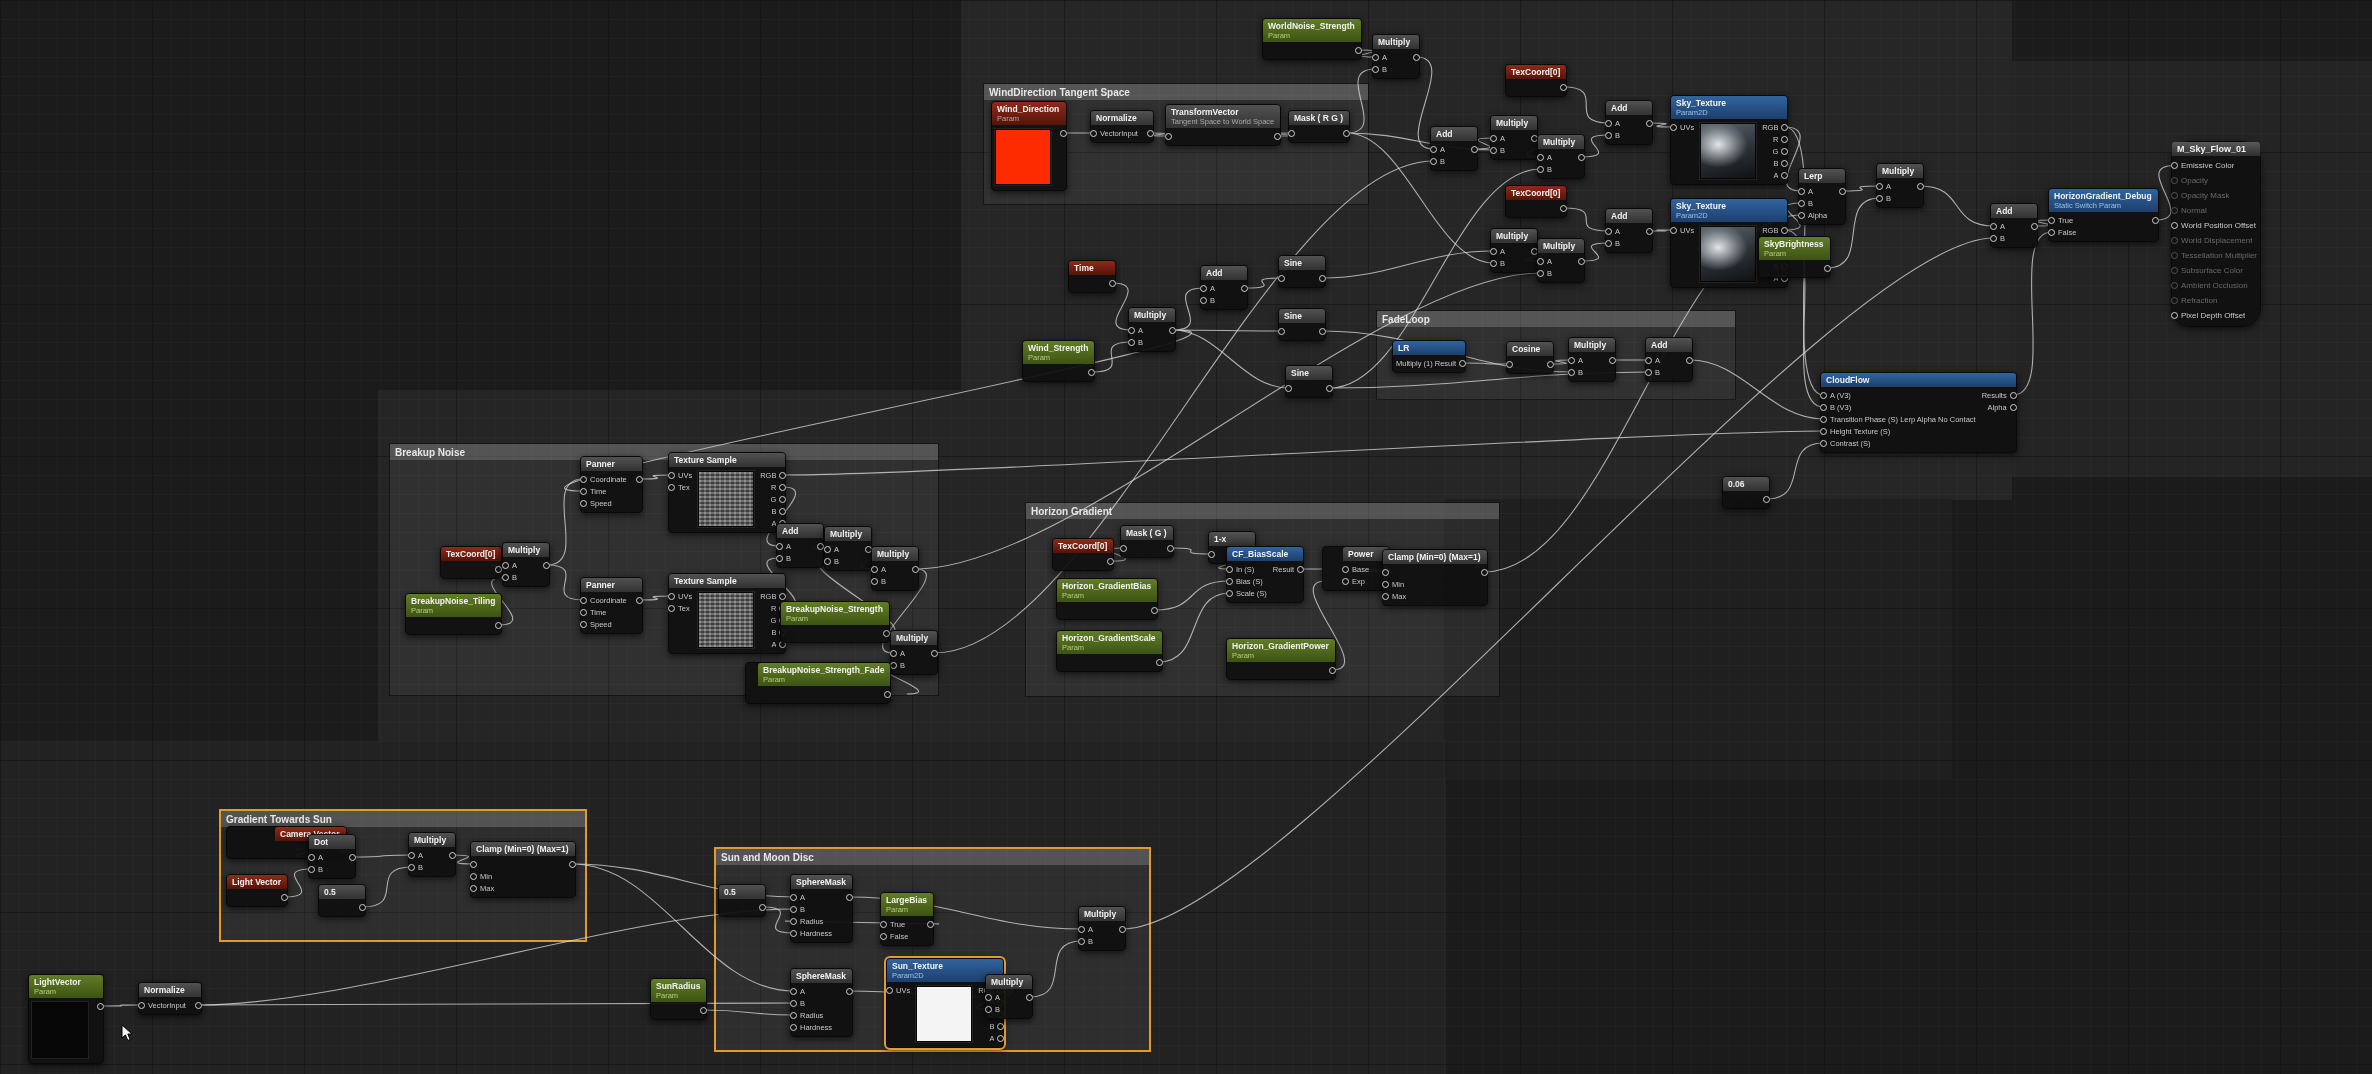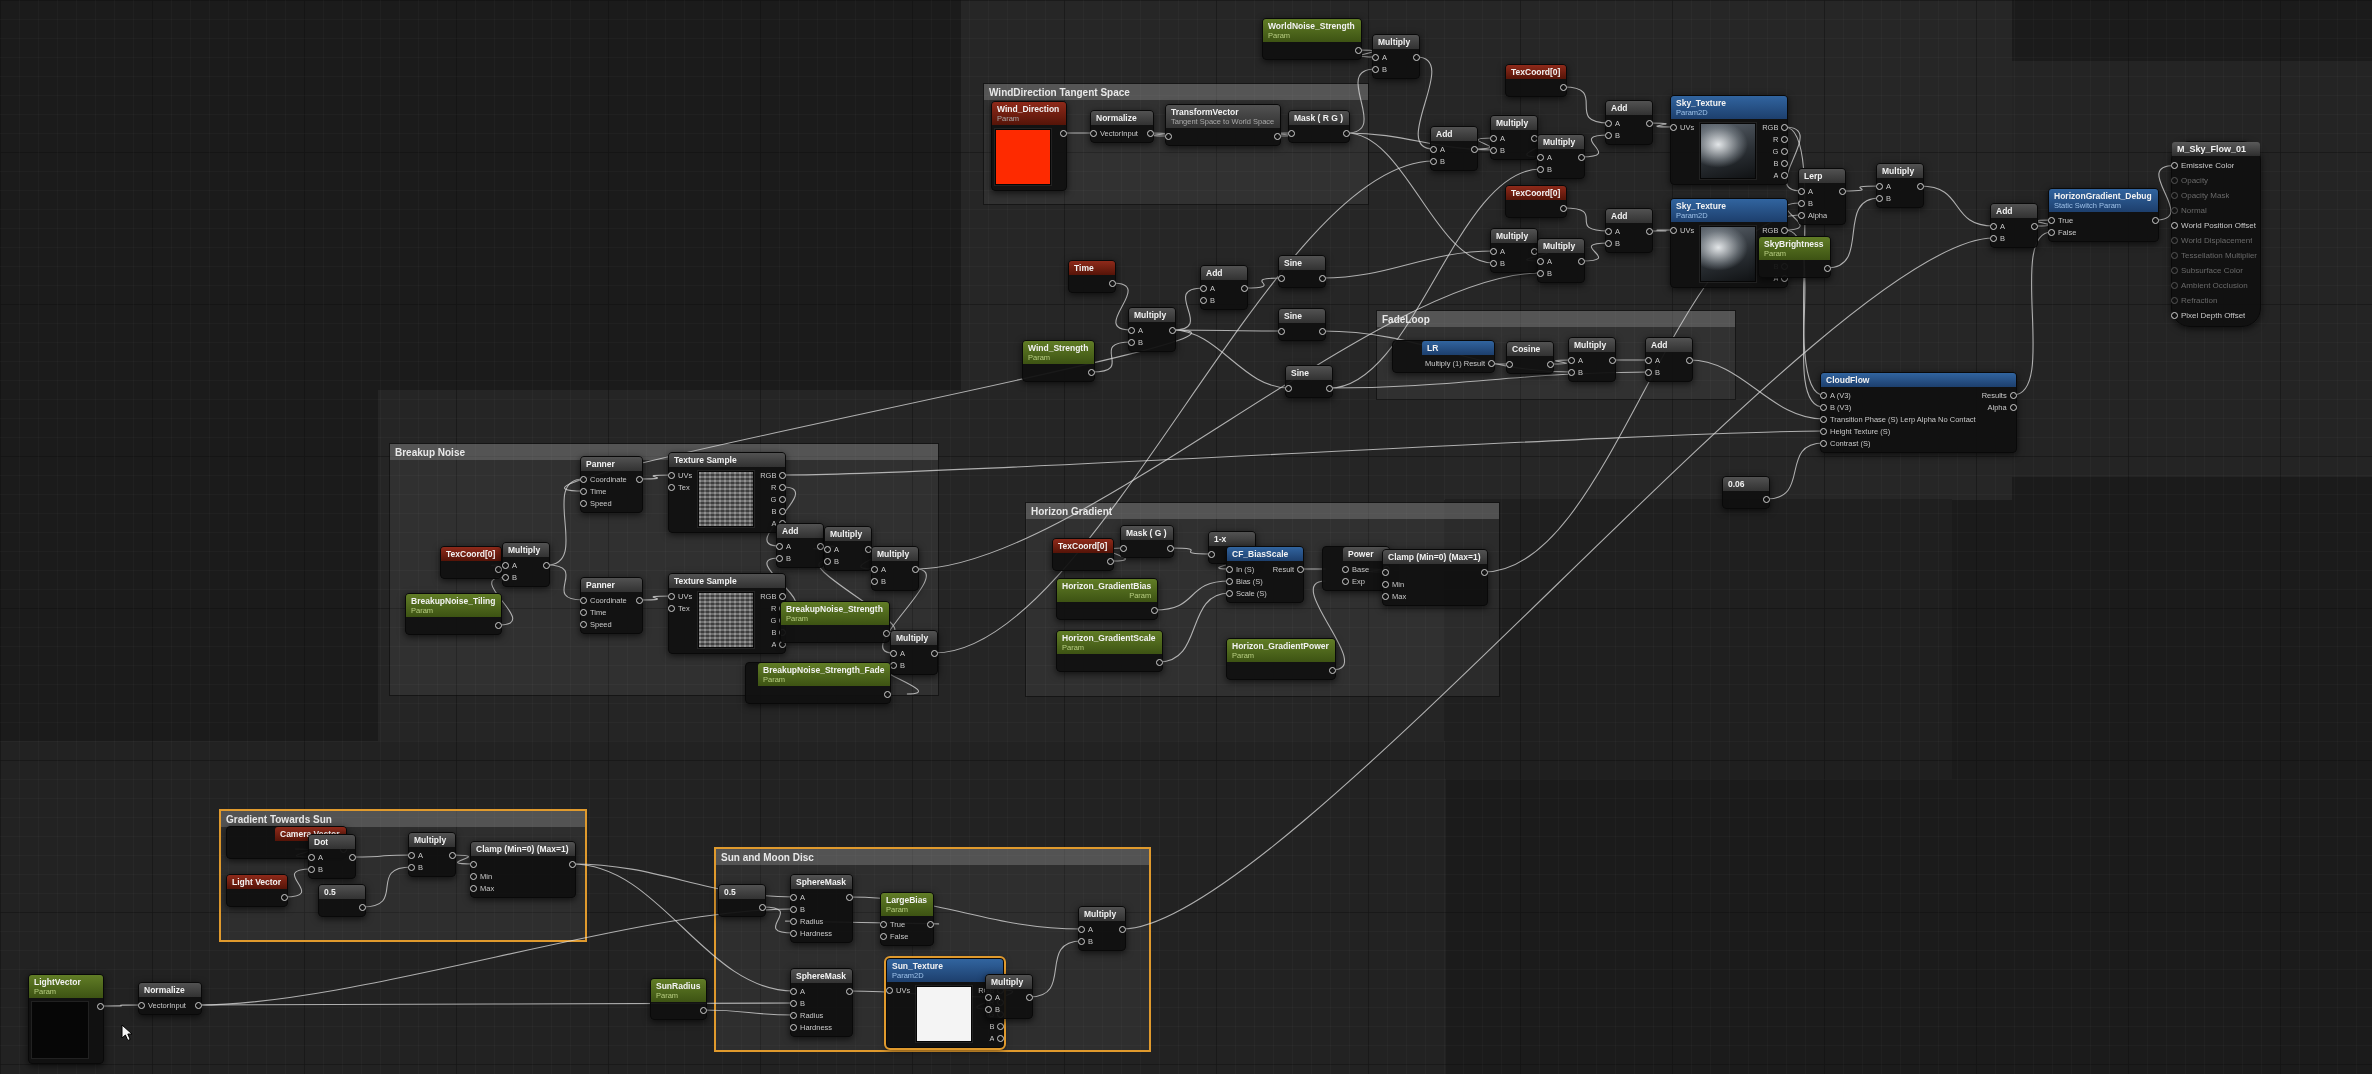--- a/index.html
+++ b/index.html
@@ -643,21 +643,21 @@
       </div>
       <div class="nbody">
         <div class="ncol nout">
           <div class="pin out">
             <span class="pl"></span>
             <span class="pc"></span>
           </div>
         </div>
       </div>
     </div>
-    <div class="node kind-function" style="left: 1392px; top: 340px; padding-left: 29px;">
+    <div class="node kind-function" style="left: 1392px; top: 340px;">
       <div class="nhead">
         <span class="ntitle">LR</span>
       </div>
       <div class="nbody">
         <div class="ncol nout">
           <div class="pin out">
             <span class="pl">Multiply (1) Result</span>
             <span class="pc"></span>
           </div>
         </div>
@@ -1076,21 +1076,21 @@
           </div>
         </div>
         <div class="ncol nout">
           <div class="pin out">
             <span class="pl"></span>
             <span class="pc"></span>
           </div>
         </div>
       </div>
     </div>
-    <div class="node kind-param" style="left: 1056px; top: 578px; text-align: right;">
+    <div class="node kind-param" style="left: 1056px; top: 578px;">
       <div class="nhead">
         <span class="ntitle">Horizon_GradientBias</span>
         <span class="nsub">Param</span>
       </div>
       <div class="nbody">
         <div class="ncol nout">
           <div class="pin out">
             <span class="pl"></span>
             <span class="pc"></span>
           </div>

